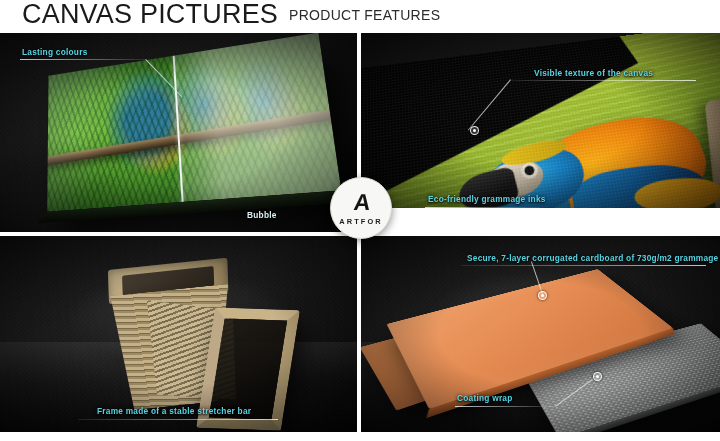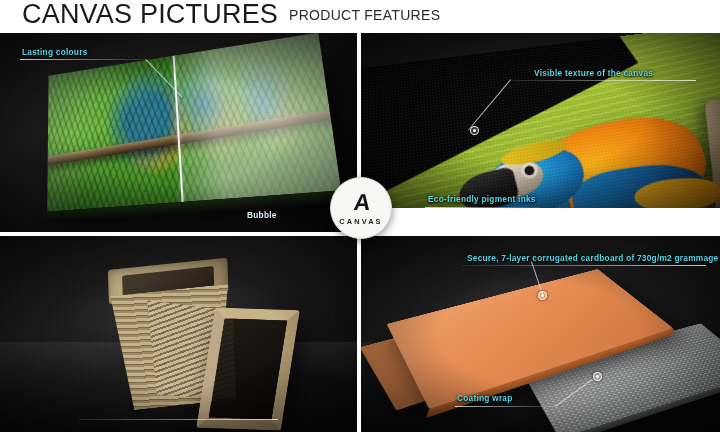--- a/index.html
+++ b/index.html
@@ -236,21 +236,21 @@
         <div class="weave"></div>
       </div>
 
       <div class="vignette"></div>
 
       <div class="lbl" style="left:173px;top:35px;">Visible texture of the canvas</div>
       <div class="rule r2l" style="left:150px;top:47px;width:185px;"></div>
       <div class="leader" style="left:150px;top:47px;width:66px;transform:rotate(130deg);"></div>
       <div class="dot" style="left:109px;top:93px;"></div>
 
-      <div class="lbl" style="left:67px;top:161px;">Eco-friendly pigment inks</div>
+      <div class="lbl" style="left:67px;top:161px;">Eco-friendly grammage inks</div>
       <div class="rule" style="left:64px;top:174px;width:115px;"></div>
     </div>
 
     <div class="panel p-bl">
       <div class="backdrop"></div>
       <div class="floor"></div>
       <div class="noise"></div>
 
       <div class="sculpt">
         <div class="topface"></div>
@@ -258,20 +258,21 @@
         <div class="twist"></div>
       </div>
 
       <div class="bar">
         <div class="outer"></div>
         <div class="inner"></div>
       </div>
 
       <div class="vignette"></div>
 
+      <div class="lbl" style="left:97px;top:170px;">Frame made of a stable stretcher bar</div>
       <div class="rule r2l" style="left:78px;top:183px;width:200px;"></div>
     </div>
 
     <div class="panel p-br">
       <div class="backdrop"></div>
       <div class="floor"></div>
       <div class="noise"></div>
 
       <div class="pack">
         <div class="cb cb1"></div>
@@ -290,16 +291,16 @@
       <div class="rule" style="left:94px;top:170px;width:100px;"></div>
       <div class="leader" style="left:194px;top:170px;width:46px;transform:rotate(-36deg);"></div>
       <div class="dot" style="left:232px;top:136px;"></div>
     </div>
 
     <div class="bottom-strip"></div>
   </div>
 
   <div class="logo">
     <div class="mark">A</div>
-    <div class="word">CANVAS</div>
+    <div class="word">ARTFOR</div>
   </div>
 
 </div>
 
 </body></html>

